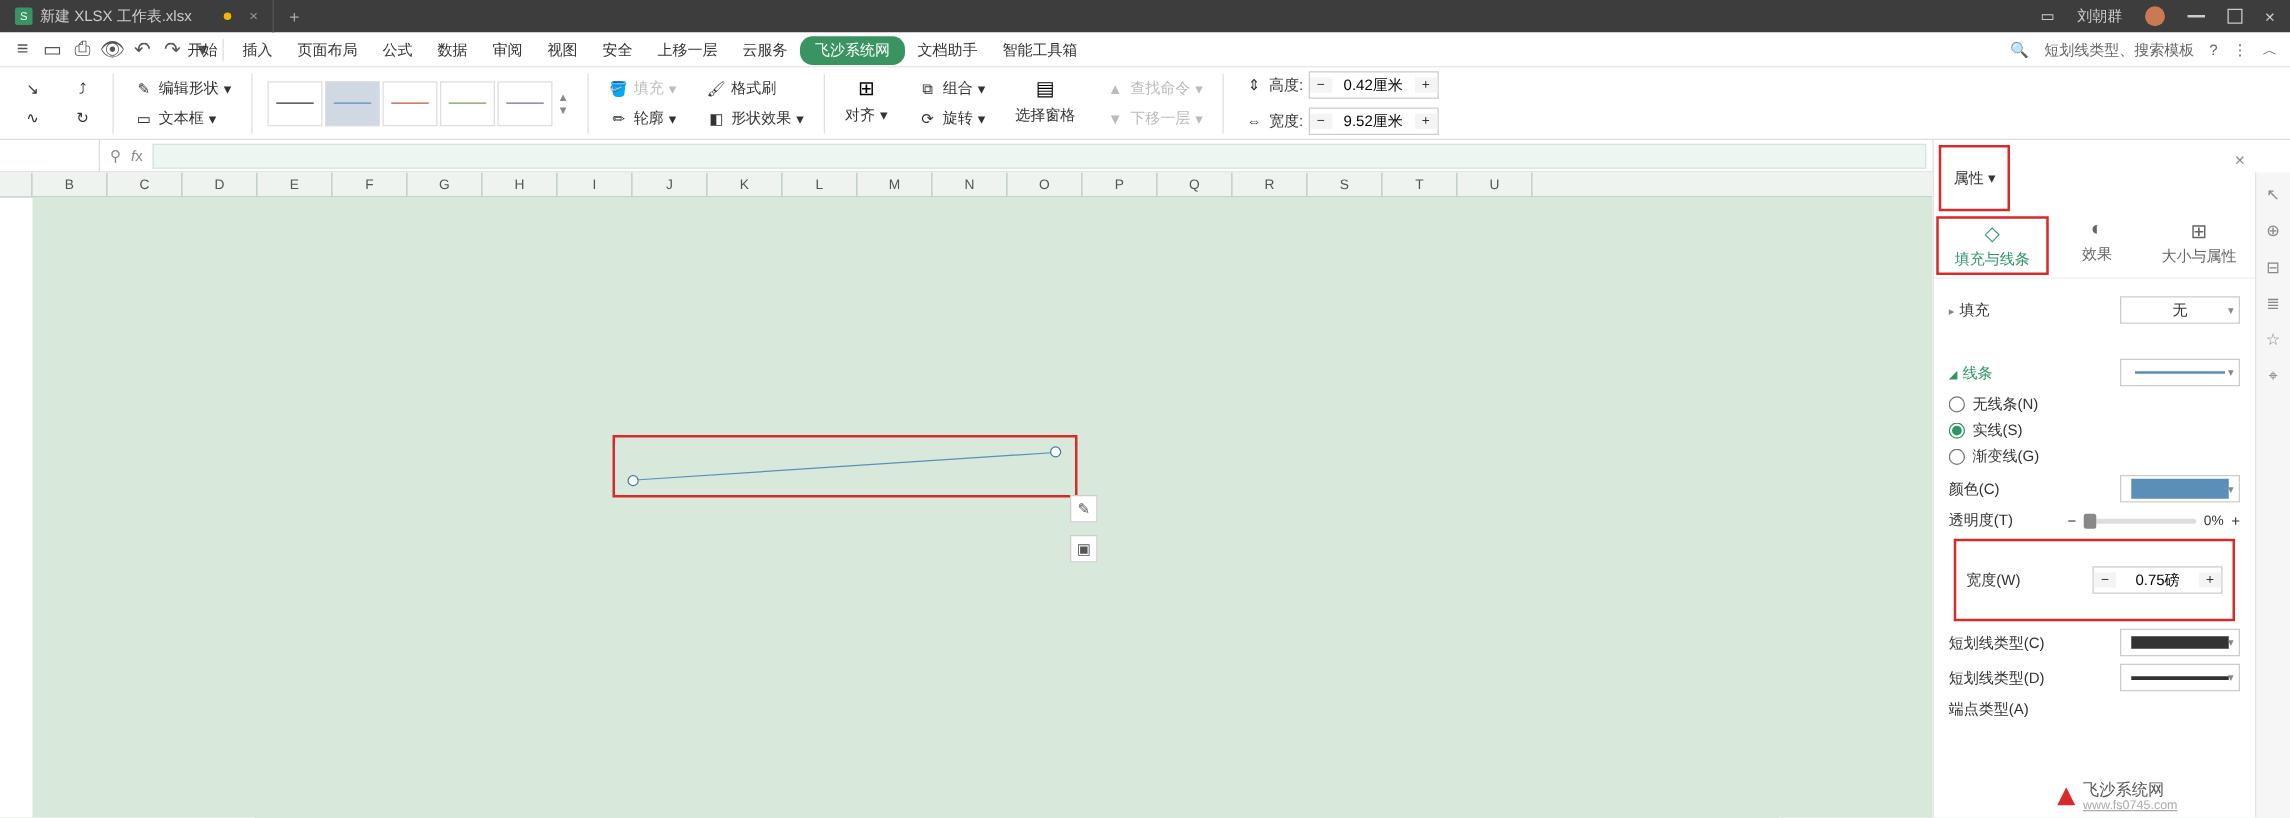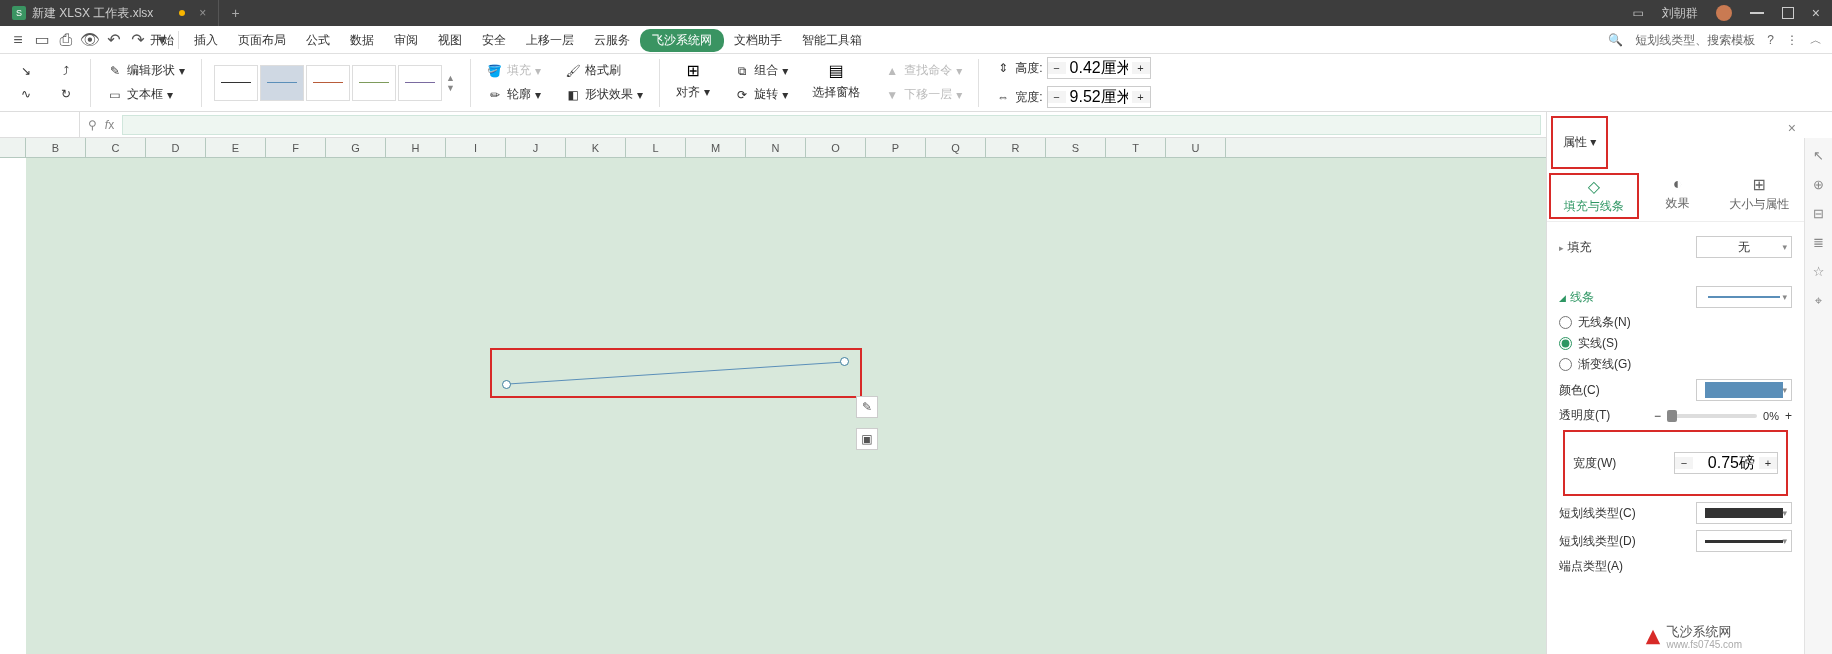--- a/index.html
+++ b/index.html
@@ -36,21 +36,21 @@
 .rsep { width: 1px; height: 48px; background: #e0e0e0; margin: 0 4px; }
 .rbtn { display: flex; align-items: center; gap: 4px; font-size: 12px; color: #333; padding: 2px 4px; cursor: pointer; }
 .rbtn.disabled { color: #bbb; }
 .ricon { width: 16px; height: 16px; display: inline-flex; align-items: center; justify-content: center; }
 .line-styles { display: flex; gap: 2px; }
 .line-style { width: 44px; height: 36px; border: 1px solid #ddd; display: flex; align-items: center; justify-content: center; background: #fff; }
 .line-style.selected { background: #cfd8e3; }
 .line-style .ln { width: 30px; border-top: 1px solid; }
 .stepper { display: flex; align-items: center; border: 1px solid #ccc; height: 22px; font-size: 11px; }
 .stepper .sb { width: 18px; text-align: center; background: #f4f4f4; cursor: pointer; }
-.stepper input { width: 66px; border: none; text-align: right; padding: 0 4px; font-size: 16px; outline: none; }
+.stepper input { width: 66px; border: none; text-align: center; padding: 0 4px; font-size: 12px; outline: none; }
 
 
 .formula-bar { position: absolute; top: 112px; left: 0; right: 285px; height: 26px; border-bottom: 1px solid #ddd; display: flex; align-items: center; background: #fff; }
 .name-box { width: 80px; border-right: 1px solid #ddd; height: 100%; }
 .fbtns { display: flex; align-items: center; gap: 8px; padding: 0 8px; color: #888; font-size: 12px; }
 .finput { flex: 1; border: 1px solid #d0e6dc; background: #eef6f1; height: 20px; margin-right: 6px; }
 
 
 .sheet { position: absolute; top: 138px; left: 0; right: 286px; bottom: 0; overflow: hidden; }
 .col-headers { display: flex; background: #eef3f0; border-bottom: 1px solid #b5c9bf; height: 20px; }
@@ -87,21 +87,21 @@
 .slider-track { width: 90px; height: 4px; background: #ddd; position: relative; border-radius: 2px; }
 .slider-thumb { position: absolute; left: 0; top: -4px; width: 10px; height: 12px; background: #888; border-radius: 2px; }
 .width-row { border: 2.5px solid #d82a28; padding: 20px 8px; margin: 4px 4px; }
 
 
 .right-bar { position: absolute; top: 138px; right: 0; width: 28px; bottom: 0; background: #f6f6f6; border-left: 1px solid #e2e2e2; display: flex; flex-direction: column; align-items: center; gap: 14px; padding-top: 10px; color: #888; font-size: 13px; }
 
 
 .wm { position: absolute; right: 90px; bottom: 4px; display: flex; align-items: center; gap: 4px; font-size: 13px; color: #555; }
 .wm .logo { width: 18px; height: 18px; }
-.wm .sub { font-size: 10px; color: #aaa; display: block; margin-top: -2px; }
+.wm .sub { font-size: 10px; color: #aaa; display: block; margin-top: -2px; text-decoration: underline; }
 </style>
 </head>
 <body>
 
 <div class="title-bar">
   <div class="doc-tab">
     <span class="doc-icon">S</span>
     <span>新建 XLSX 工作表.xlsx</span>
     <span class="tab-dot"></span>
     <span class="tab-close">×</span>

